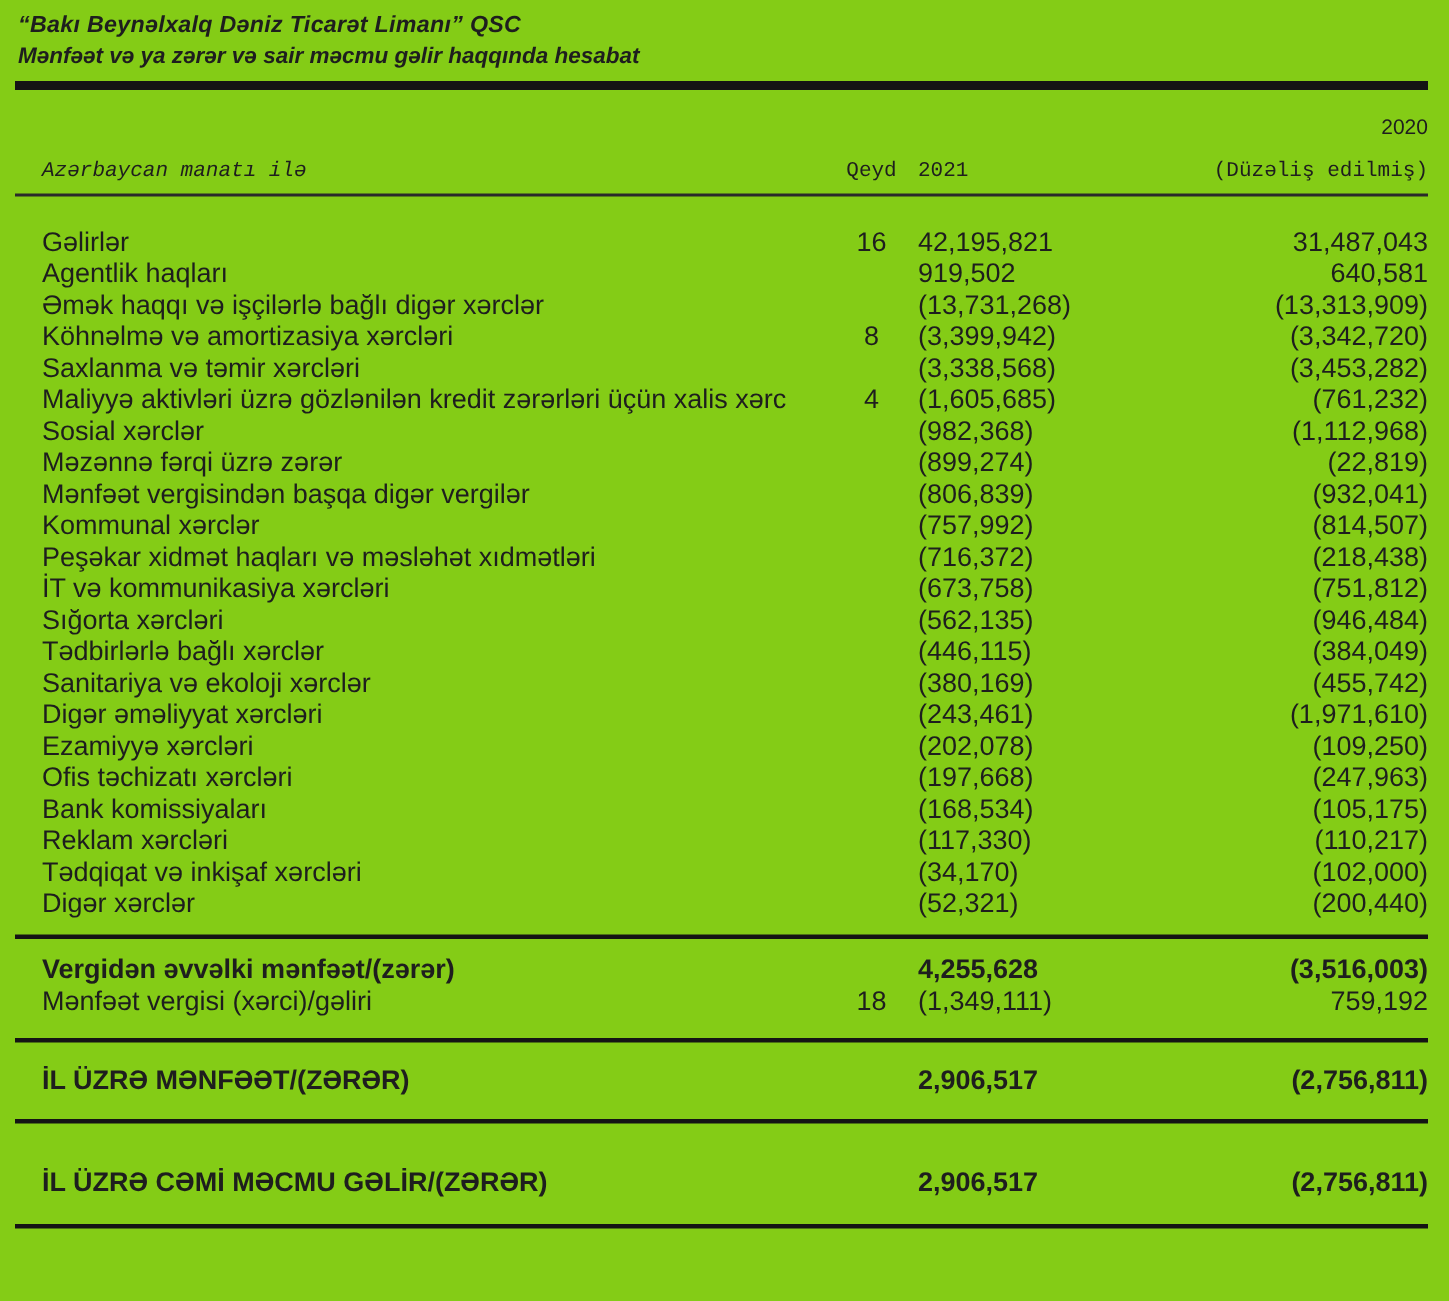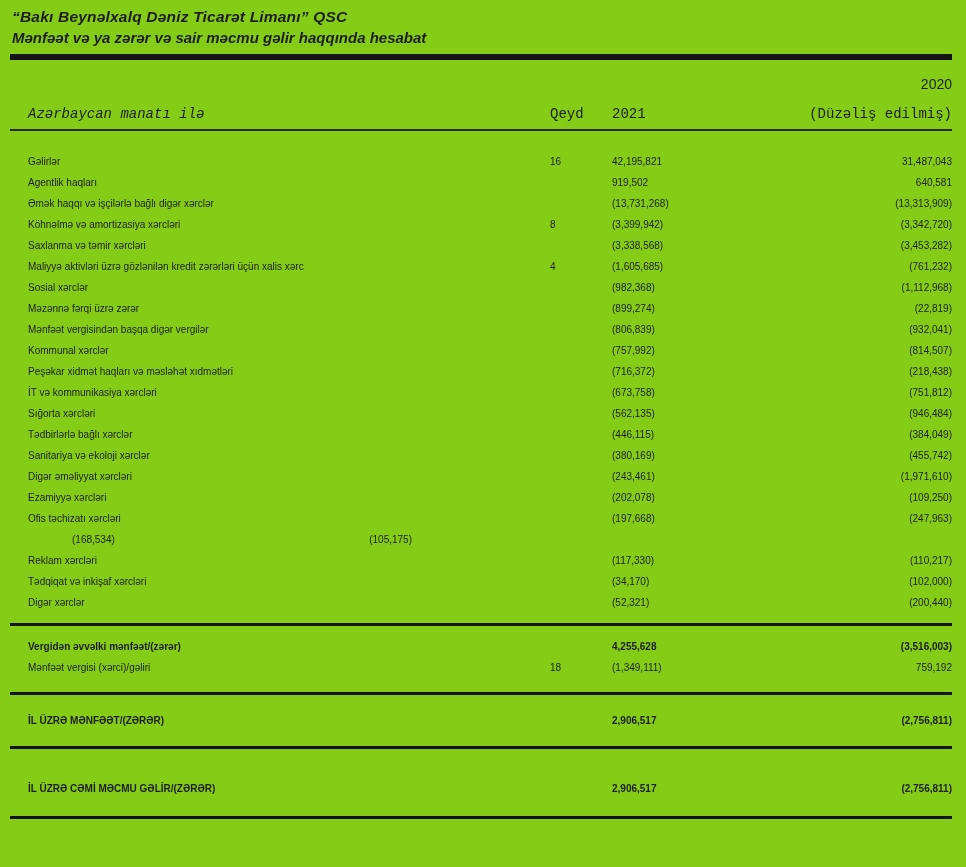--- a/index.html
+++ b/index.html
@@ -36,25 +36,25 @@
     height: 3px;
     background: #141414;
   }
   .rule-thin {
     height: 2px;
     background: #2a2a2a;
   }
   .row {
     display: flex;
     align-items: flex-end;
-    font-size: 10px;
+    font-size: 18px;
     line-height: 21px;
   }
   .c-label { flex: 1 1 auto; padding-left: 18px; white-space: nowrap; overflow: hidden; }
-  .c-note  { width: 62px;  flex: 0 0 auto; }
+  .c-note  { width: 62px;  flex: 0 0 auto; text-align: center; }
   .c-2021  { width: 152px; flex: 0 0 auto; }
   .c-2020  { width: 188px; flex: 0 0 auto; text-align: right; }
 
   .year2020-top {
     text-align: right;
     font-size: 14px;
     margin-top: 16px;
     line-height: 17px;
   }
   .col-headers {
@@ -225,20 +225,21 @@
   </div>
 
   <div class="row">
     <div class="c-label">Ofis təchizatı xərcləri</div>
     <div class="c-note"></div>
     <div class="c-2021">(197,668)</div>
     <div class="c-2020">(247,963)</div>
   </div>
 
   <div class="row">
+    <div class="c-label">Bank komissiyaları</div>
     <div class="c-note"></div>
     <div class="c-2021">(168,534)</div>
     <div class="c-2020">(105,175)</div>
   </div>
 
   <div class="row">
     <div class="c-label">Reklam xərcləri</div>
     <div class="c-note"></div>
     <div class="c-2021">(117,330)</div>
     <div class="c-2020">(110,217)</div>

